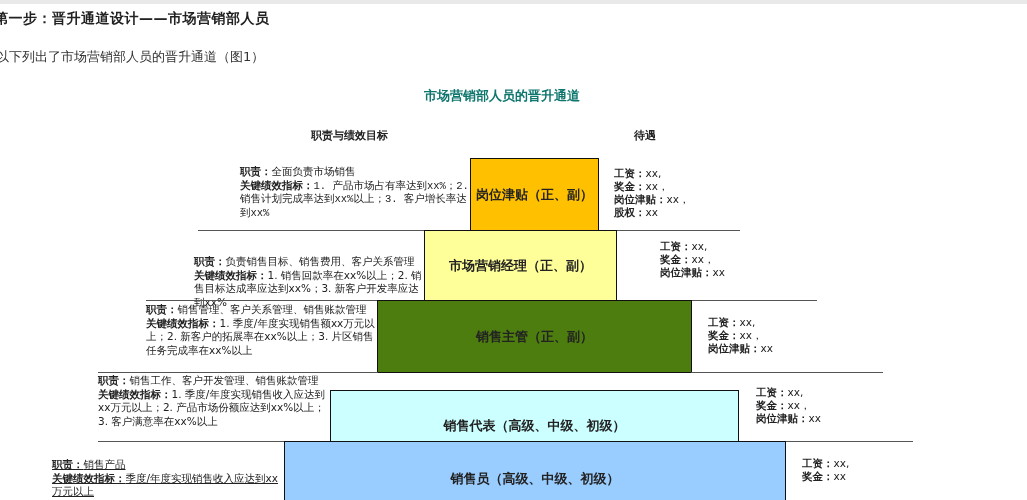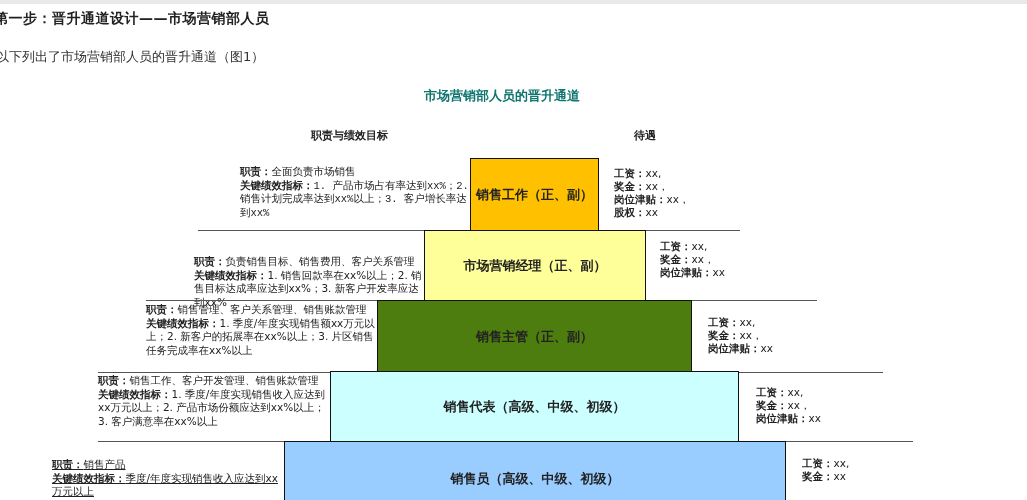--- a/index.html
+++ b/index.html
@@ -38,36 +38,36 @@
 
 <div class="d-title">市场营销部人员的晋升通道</div>
 <div class="col-left">职责与绩效目标</div>
 <div class="col-right">待遇</div>
 
 <div class="desc" style="left:240px; top:166px; width:232px; border-bottom:none;font-family:Liberation Mono, monospace;">
   <b>职责：</b><span>全面负责市场销售</span><br>
   <b>关键绩效指标：</b><span>1. 产品市场占有率达到xx%；2. 销售计划完成率达到xx%以上；3. 客户增长率达到xx%</span>
 </div>
 <div class="box" style="left:470px; top:158px; width:129px; height:74px; background:#ffc000;">
-  <span>销售工作（正、副）</span>
+  <span>岗位津贴（正、副）</span>
 </div>
 <div class="benefit" style="left:614px; top:167px;">
   <b>工资</b><b>：</b><span>xx,</span><br>
   <b>奖金</b><b>：</b><span>xx，</span><br>
   <b>岗位津贴</b><b>：</b><span>xx，</span><br>
   <b>股权</b><b>：</b><span>xx</span>
 </div>
 <div class="rline" style="left:198px; top:230px; width:228px;"></div>
 <div class="rline" style="left:598px; top:230px; width:142px;"></div>
 
 <div class="desc" style="left:194px; top:233px; width:230px; border-bottom:none;margin-top:22px;">
   <b>职责：</b><span>负责销售目标、销售费用、客户关系管理</span><br>
   <b>关键绩效指标：</b><span>1. 销售回款率在xx%以上；2. 销售目标达成率应达到xx%；3. 新客户开发率应达到xx%</span>
 </div>
-<div class="box" style="left:424px; top:230px; width:222px; height:71px; background:#ffff99;">
+<div class="box" style="left:424px; top:230px; width:193px; height:71px; background:#ffff99;">
   <span>市场营销经理（正、副）</span>
 </div>
 <div class="benefit" style="left:660px; top:240px;">
   <b>工资</b><b>：</b><span>xx,</span><br>
   <b>奖金</b><b>：</b><span>xx，</span><br>
   <b>岗位津贴</b><b>：</b><span>xx</span>
 </div>
 <div class="rline" style="left:146px; top:300px; width:280px;"></div>
 <div class="rline" style="left:645px; top:300px; width:172px;"></div>
 
@@ -83,21 +83,21 @@
   <b>奖金</b><b>：</b><span>xx，</span><br>
   <b>岗位津贴</b><b>：</b><span>xx</span>
 </div>
 <div class="rline" style="left:98px; top:372px; width:280px;"></div>
 <div class="rline" style="left:691px; top:372px; width:192px;"></div>
 
 <div class="desc" style="left:98px; top:374px; width:230px; border-bottom:none;">
   <b>职责：</b><span>销售工作、客户开发管理、销售账款管理</span><br>
   <b>关键绩效指标：</b><span>1. 季度/年度实现销售收入应达到xx万元以上；2. 产品市场份额应达到xx%以上；3. 客户满意率在xx%以上</span>
 </div>
-<div class="box" style="left:330px; top:371px; width:409px; height:71px; background:#ccffff;align-items:center;">
+<div class="box" style="left:330px; top:390px; width:409px; height:71px; background:#ccffff;align-items:center;">
   <span>销售代表（高级、中级、初级）</span>
 </div>
 <div class="benefit" style="left:756px; top:386px;">
   <b>工资</b><b>：</b><span>xx,</span><br>
   <b>奖金</b><b>：</b><span>xx，</span><br>
   <b>岗位津贴</b><b>：</b><span>xx</span>
 </div>
 <div class="rline" style="left:98px; top:441px; width:232px;"></div>
 <div class="rline" style="left:738px; top:441px; width:175px;"></div>
 

